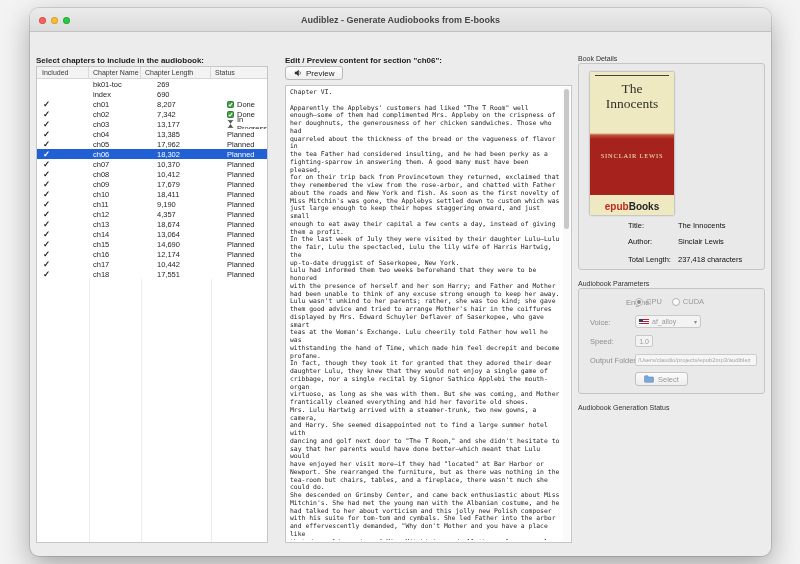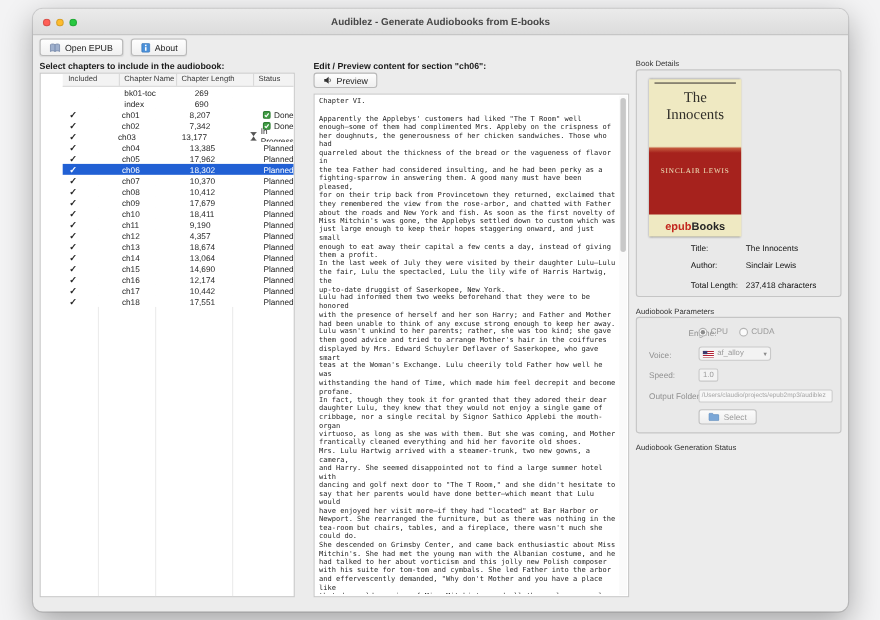--- a/index.html
+++ b/index.html
@@ -17,21 +17,21 @@
   
   .toolbar { position:absolute; top:27px; left:6px; display:flex; gap:7px; }
   .tbtn { display:inline-flex; align-items:center; gap:4px; height:16px; padding:0 8px;
           background:linear-gradient(#fefefe,#f0f0f0); border:1px solid #b9b9b9; border-radius:3px;
           font-size:8px; color:#222; box-shadow:0 0.5px 1px rgba(0,0,0,.08); }
 
   
   .panel-label { position:absolute; font-size:8px; font-weight:bold; color:#1c1c1c; }
 
   
-  .table { position:absolute; left:6px; top:58px; width:232px; bottom:13px; background:#fff; border:1px solid #c6c6c6; overflow:hidden;padding-left:20px; }
+  .table { position:absolute; left:6px; top:58px; width:232px; bottom:13px; background:#fff; border:1px solid #c6c6c6; overflow:hidden; }
   .colline { position:absolute; top:0; bottom:0; width:1px; background:#ececec; }
   .thead { position:relative; display:flex; height:12px; background:#f3f3f3; border-bottom:1px solid #d6d6d6; font-size:7px; color:#3a3a3a; align-items:center; }
   .thead .hc { border-right:1px solid #d9d9d9; height:100%; display:flex; align-items:center; }
   .trow { position:relative; display:flex; height:10px; align-items:center; font-size:7.5px; color:#1f1f1f; background:#fff; }
   .trow.selected { background:#2160d4; color:#fff; }
   .c-inc   { width:52px; padding-left:6px; font-weight:bold; font-size:8.5px; }
   .c-name  { width:52px; padding-left:4px; }
   .c-len   { width:70px; padding-left:4px;margin-left:12px; }
   .c-status{ flex:1; padding-left:4px; display:flex; align-items:center; gap:3px; }
   .done-badge { display:inline-flex; width:7px; height:7px; background:#43a047; border:0.5px solid #2e7d32; border-radius:1.5px; align-items:center; justify-content:center; }
@@ -95,41 +95,20 @@
 
   <div class="titlebar">
     <div class="lights">
       <div class="light" style="background:#ff5f57"></div>
       <div class="light" style="background:#febc2e"></div>
       <div class="light" style="background:#28c840"></div>
     </div>
     <div class="title">Audiblez - Generate Audiobooks from E-books</div>
   </div>
 
-  <div class="toolbar">
-    <div class="tbtn">
-      <span>
-          <svg width="10" height="9" viewBox="0 0 12 10">
-            <path d="M1 1.5C2.5.5 4.5.5 6 1.5c1.5-1 3.5-1 5 0V9c-1.5-1-3.5-1-5 0-1.5-1-3.5-1-5 0z" fill="#9fb0cd" stroke="#5f739a" stroke-width=".7"></path>
-            <path d="M6 1.5V9" stroke="#5f739a" stroke-width=".7"></path>
-          </svg>
-        </span>
-      <span>Open EPUB</span>
-    </div>
-    <div class="tbtn">
-      <span>
-          <svg width="9" height="9" viewBox="0 0 10 10">
-            <rect x="1" y="0.5" width="8" height="9" rx="1" fill="#4a90d9" stroke="#2f6cb0" stroke-width=".6"></rect>
-            <rect x="4.2" y="1.8" width="1.6" height="1.6" fill="#fff"></rect>
-            <rect x="4.2" y="4.3" width="1.6" height="3.6" fill="#fff"></rect>
-          </svg>
-        </span>
-      <span>About</span>
-    </div>
-  </div>
 
   <div class="panel-label" style="left:6px; top:48px;">Select chapters to include in the audiobook:</div>
   <div class="table">
     <div class="colline" style="left:52px"></div>
     <div class="colline" style="left:104px"></div>
     <div class="colline" style="left:174px"></div>
     <div class="thead">
       <div class="hc" style="width:52px; padding-left:5px;">Included</div>
       <div class="hc" style="width:52px; padding-left:4px;">Chapter Name</div>
       <div class="hc" style="width:70px; padding-left:4px;">Chapter Length</div>

